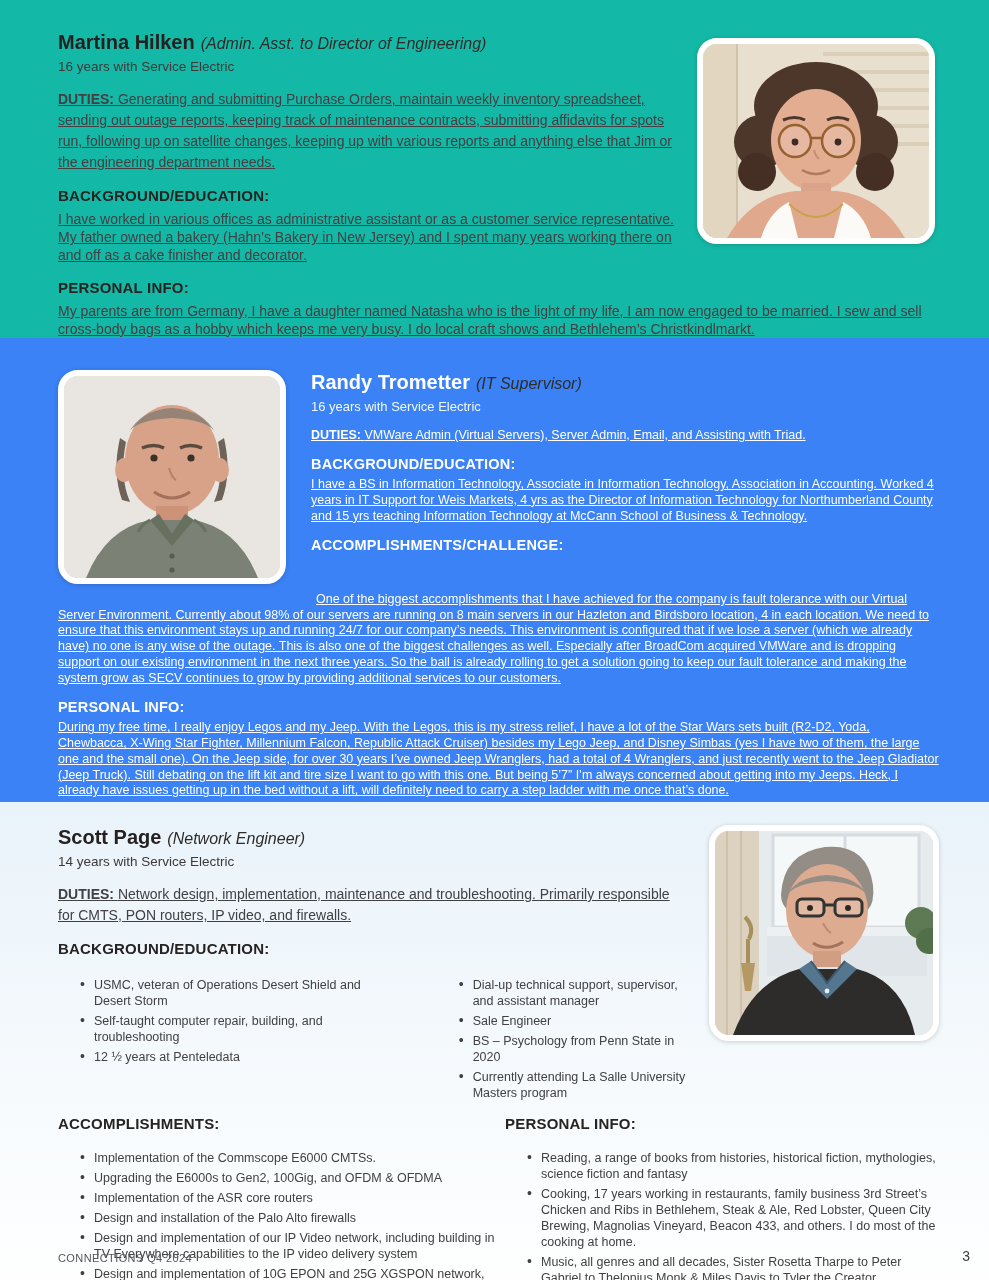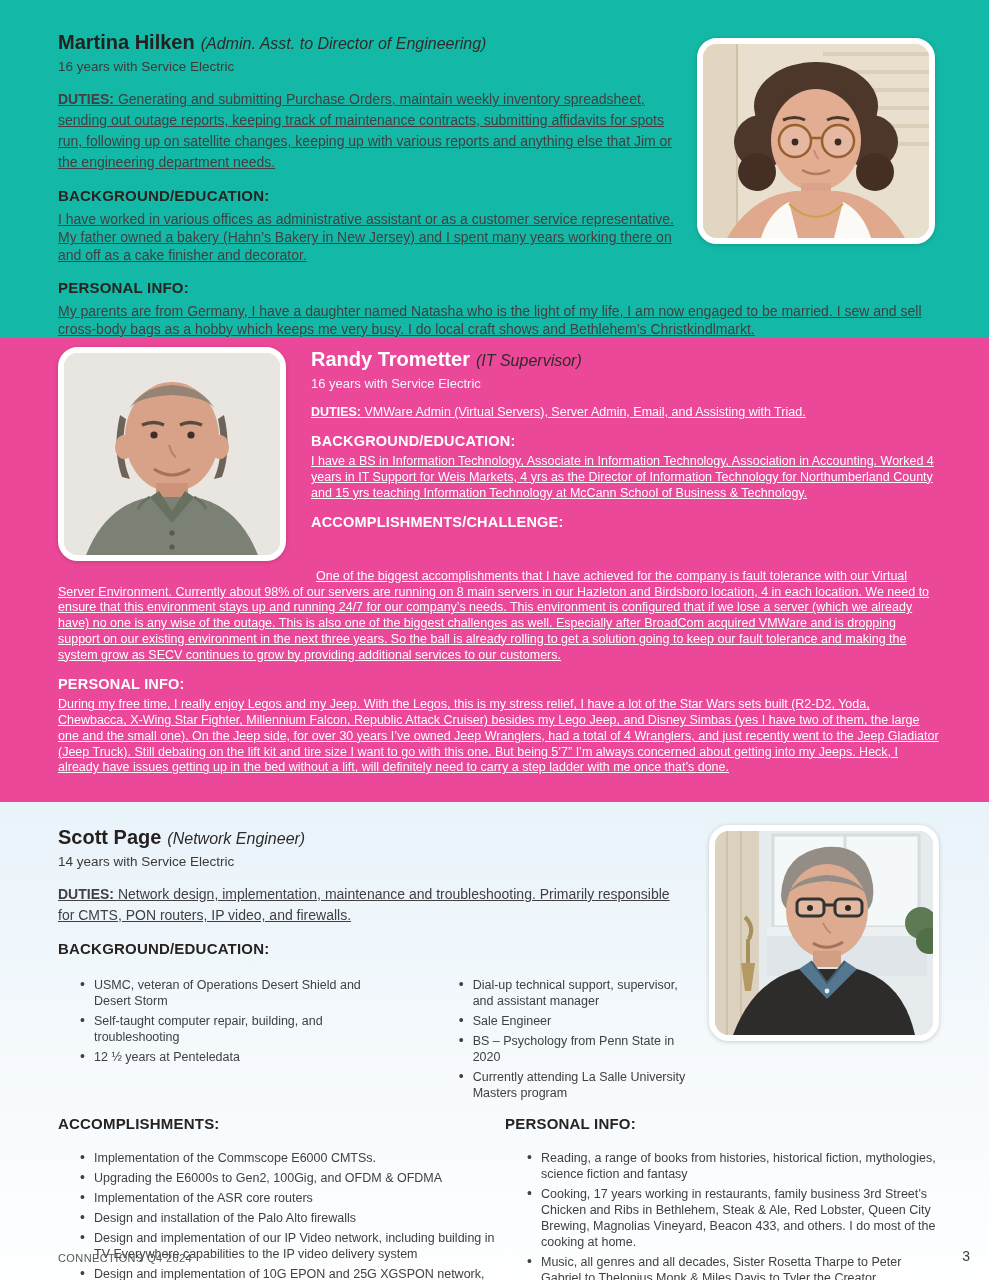--- a/index.html
+++ b/index.html
@@ -4,21 +4,21 @@
 <style>
   * { margin:0; padding:0; box-sizing:border-box; }
   html,body { background:#9fb3bf; }
   .page {
     width:989px; height:1280px; margin:0 auto; position:relative; overflow:hidden;
     display:flex; flex-direction:column;
     font-family:"Liberation Sans", sans-serif; color:#414042; background:#fff;
   }
   .band { position:relative; }
   .band1 { background:#14b8a6; height:348px; padding:30px 54px 0 58px; }
-  .band2 { background:#ec4899; min-height:464px; padding:9px 50px 0 58px; color:#fff; }
+  .band2 { background:#3b82f6; min-height:464px; padding:32px 50px 0 58px; color:#fff; }
   .band3 { flex:1; background:linear-gradient(180deg,#e9f3fa 0%,#f6fafd 55%,#ffffff 100%); padding:23px 50px 0 58px; }
 
   .photo { border:6px solid #fff; border-radius:20px; overflow:hidden;
            box-shadow:0 1px 5px rgba(0,0,0,.18); background:#ddd; }
   .photo svg { display:block; }
   .photo-martina { float:right; width:238px; height:206px; margin:8px 0 14px 22px; }
   .photo-randy   { float:left;  width:228px; height:214px; margin:0 25px 8px 0; }
   .photo-scott   { float:right; width:230px; height:216px; margin:0 0 12px 20px; }
 
   h2.name-line { font-size:20px; font-weight:bold; color:#242120; line-height:1.25; }

